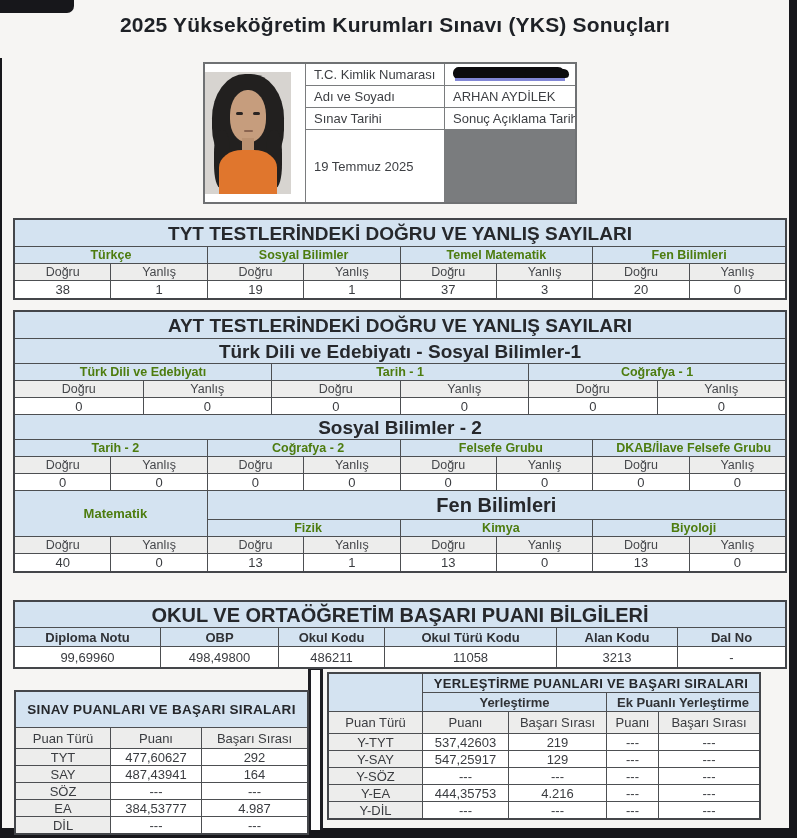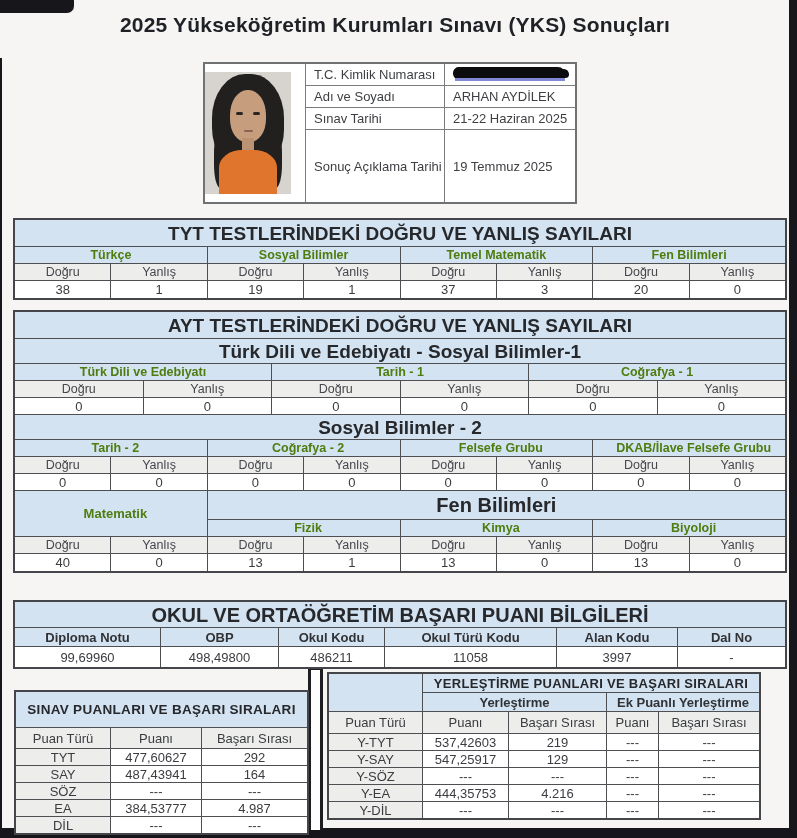--- a/index.html
+++ b/index.html
@@ -110,21 +110,20 @@
   <div class="cell">
     <div id="redaction">
       <div class="ink"></div>
       <div class="ink2"></div>
       <div class="uline"></div>
     </div>
   </div>
   <div class="cell">Adı ve Soyadı</div>
   <div class="cell">ARHAN AYDİLEK</div>
   <div class="cell">Sınav Tarihi</div>
-  <div class="cell">21-22 Haziran 2025</div>
   <div class="cell">Sonuç Açıklama Tarihi</div>
   <div class="cell">19 Temmuz 2025</div>
 </div>
 
 <div class="grid-table" id="tyt">
   <div class="cell c-blue t-big sp8">TYT TESTLERİNDEKİ DOĞRU VE YANLIŞ SAYILARI</div>
   <div class="cell c-blue t-sub sp2">Türkçe</div>
   <div class="cell c-blue t-sub sp2">Sosyal Bilimler</div>
   <div class="cell c-blue t-sub sp2">Temel Matematik</div>
   <div class="cell c-blue t-sub sp2">Fen Bilimleri</div>
@@ -223,21 +222,21 @@
   <div class="cell c-blue t-hdr">Diploma Notu</div>
   <div class="cell c-blue t-hdr">OBP</div>
   <div class="cell c-blue t-hdr">Okul Kodu</div>
   <div class="cell c-blue t-hdr">Okul Türü Kodu</div>
   <div class="cell c-blue t-hdr">Alan Kodu</div>
   <div class="cell c-blue t-hdr">Dal No</div>
   <div class="cell">99,69960</div>
   <div class="cell">498,49800</div>
   <div class="cell">486211</div>
   <div class="cell">11058</div>
-  <div class="cell">3997</div>
+  <div class="cell">3213</div>
   <div class="cell">-</div>
 </div>
 
 <div class="grid-table" id="exam">
   <div class="cell c-blue t-title-sm" style="grid-column:span 3;">SINAV PUANLARI VE BAŞARI SIRALARI</div>
   <div class="cell c-gray">Puan Türü</div>
   <div class="cell c-gray">Puanı</div>
   <div class="cell c-gray">Başarı Sırası</div>
 
   <div class="cell c-gray">TYT</div>

